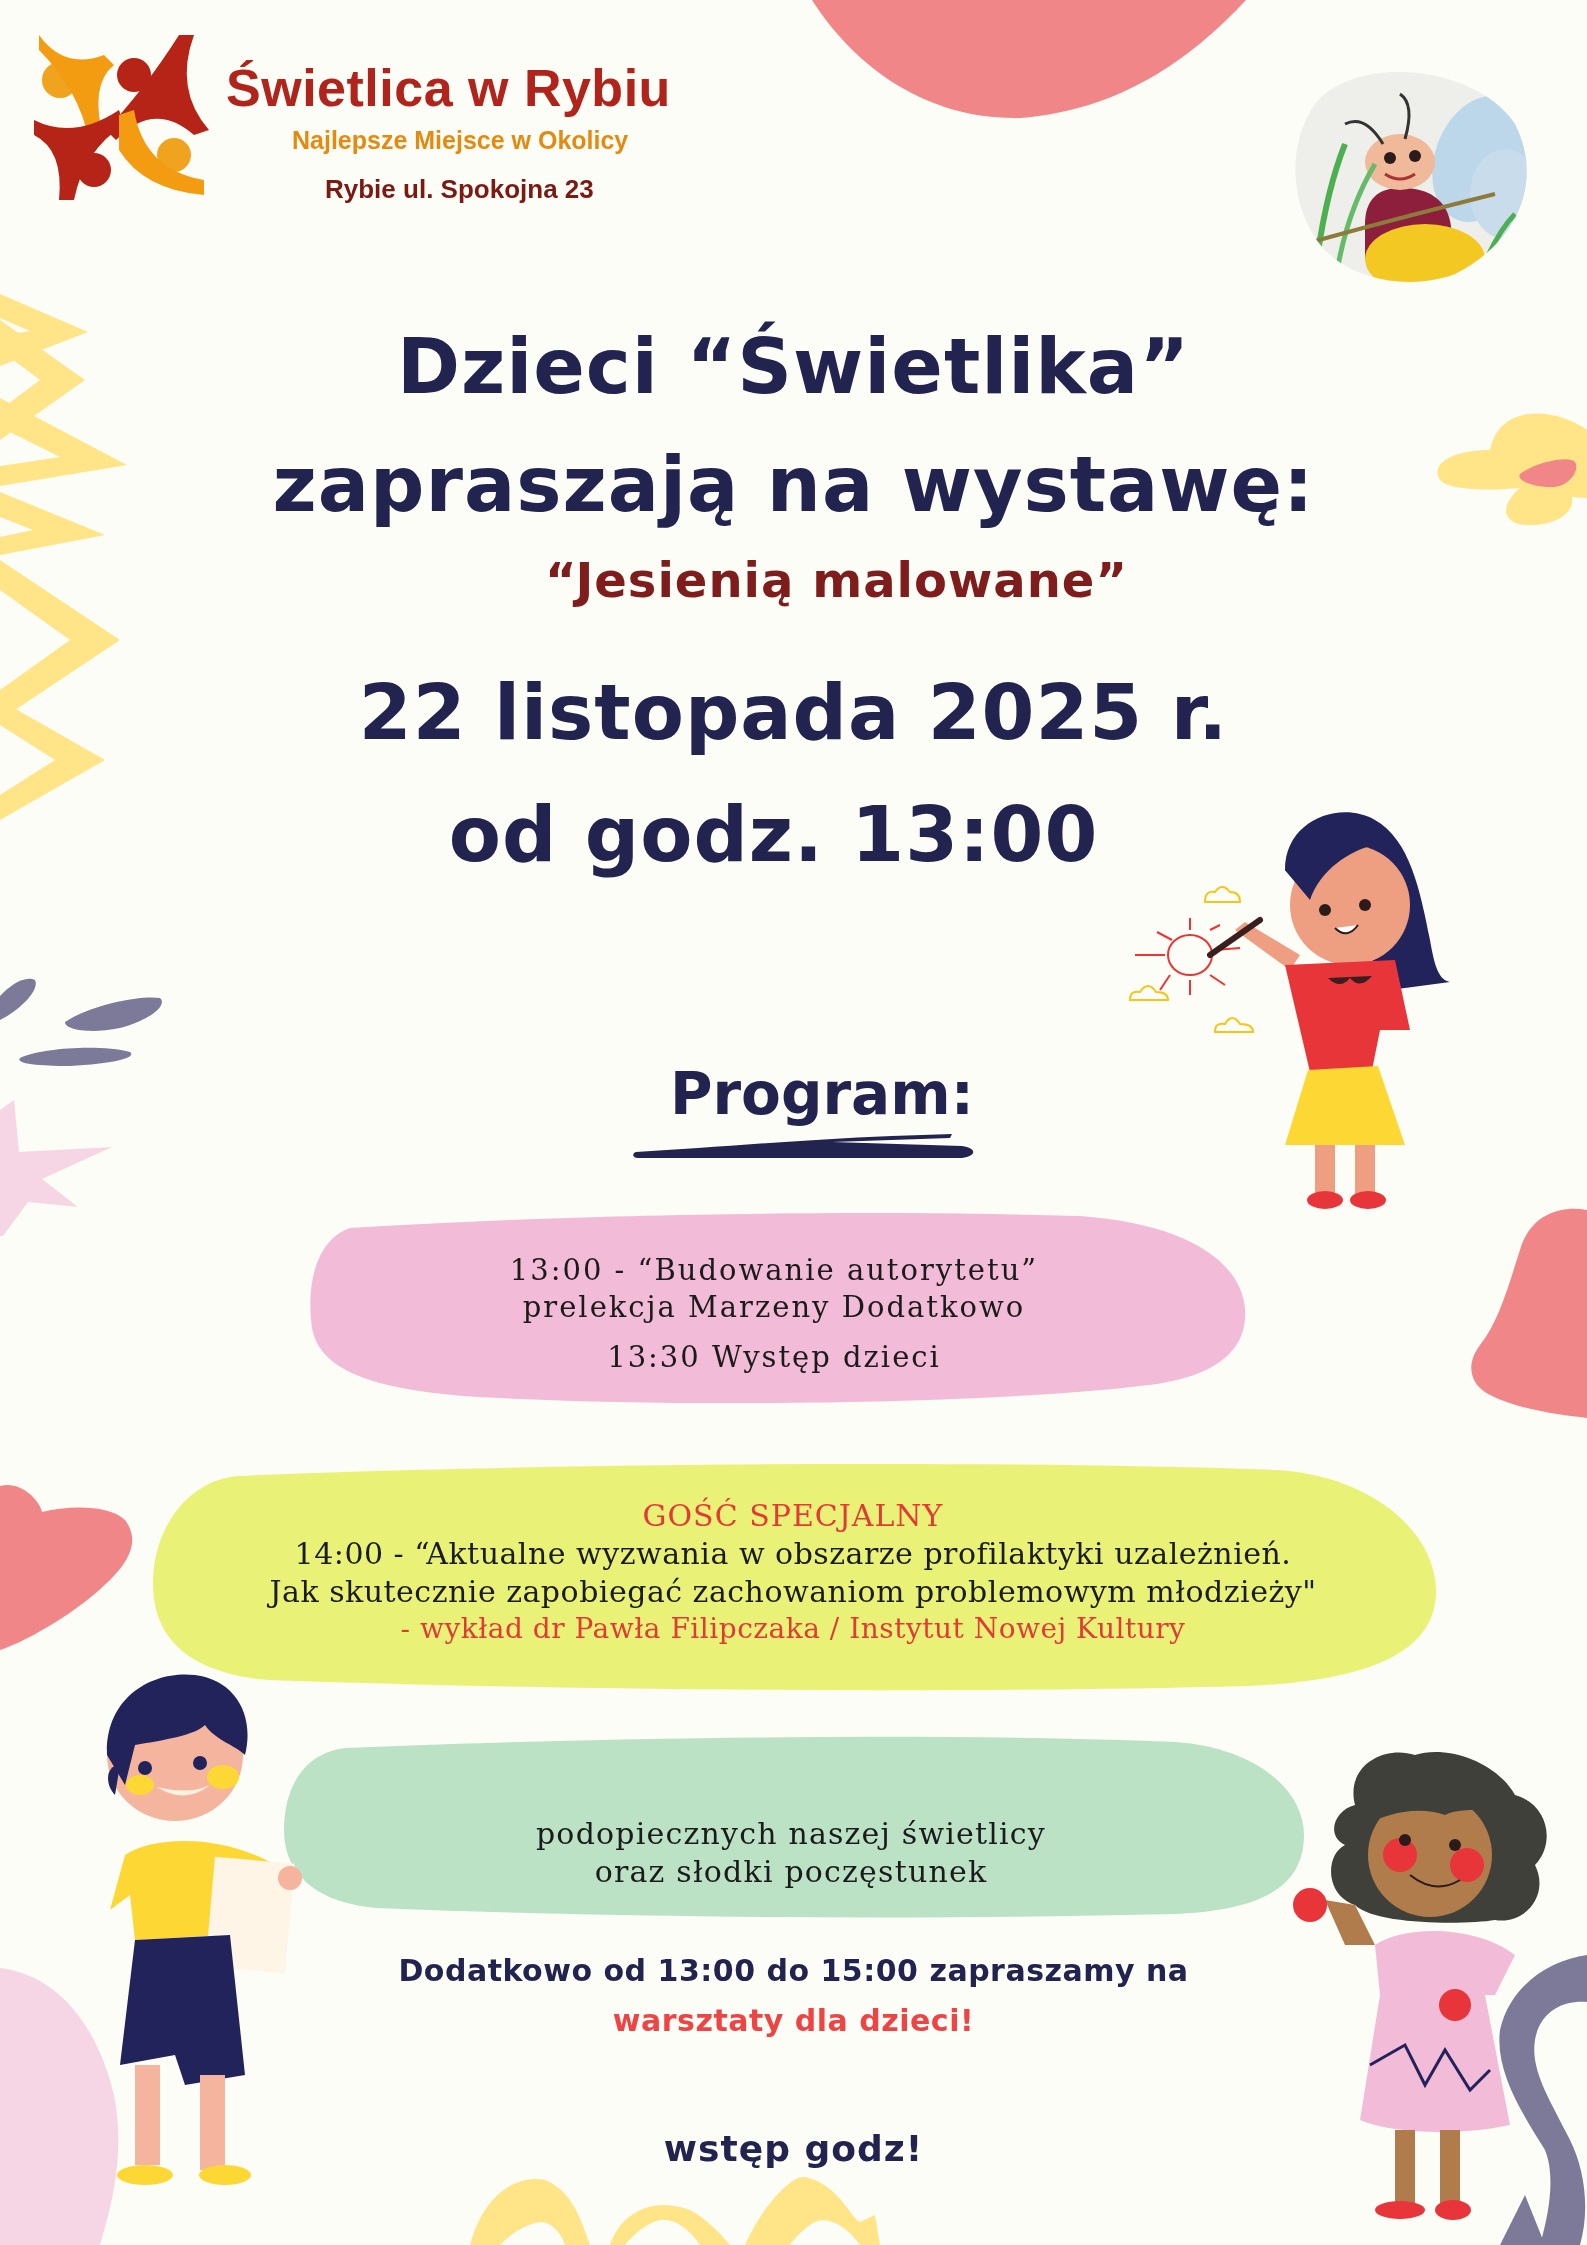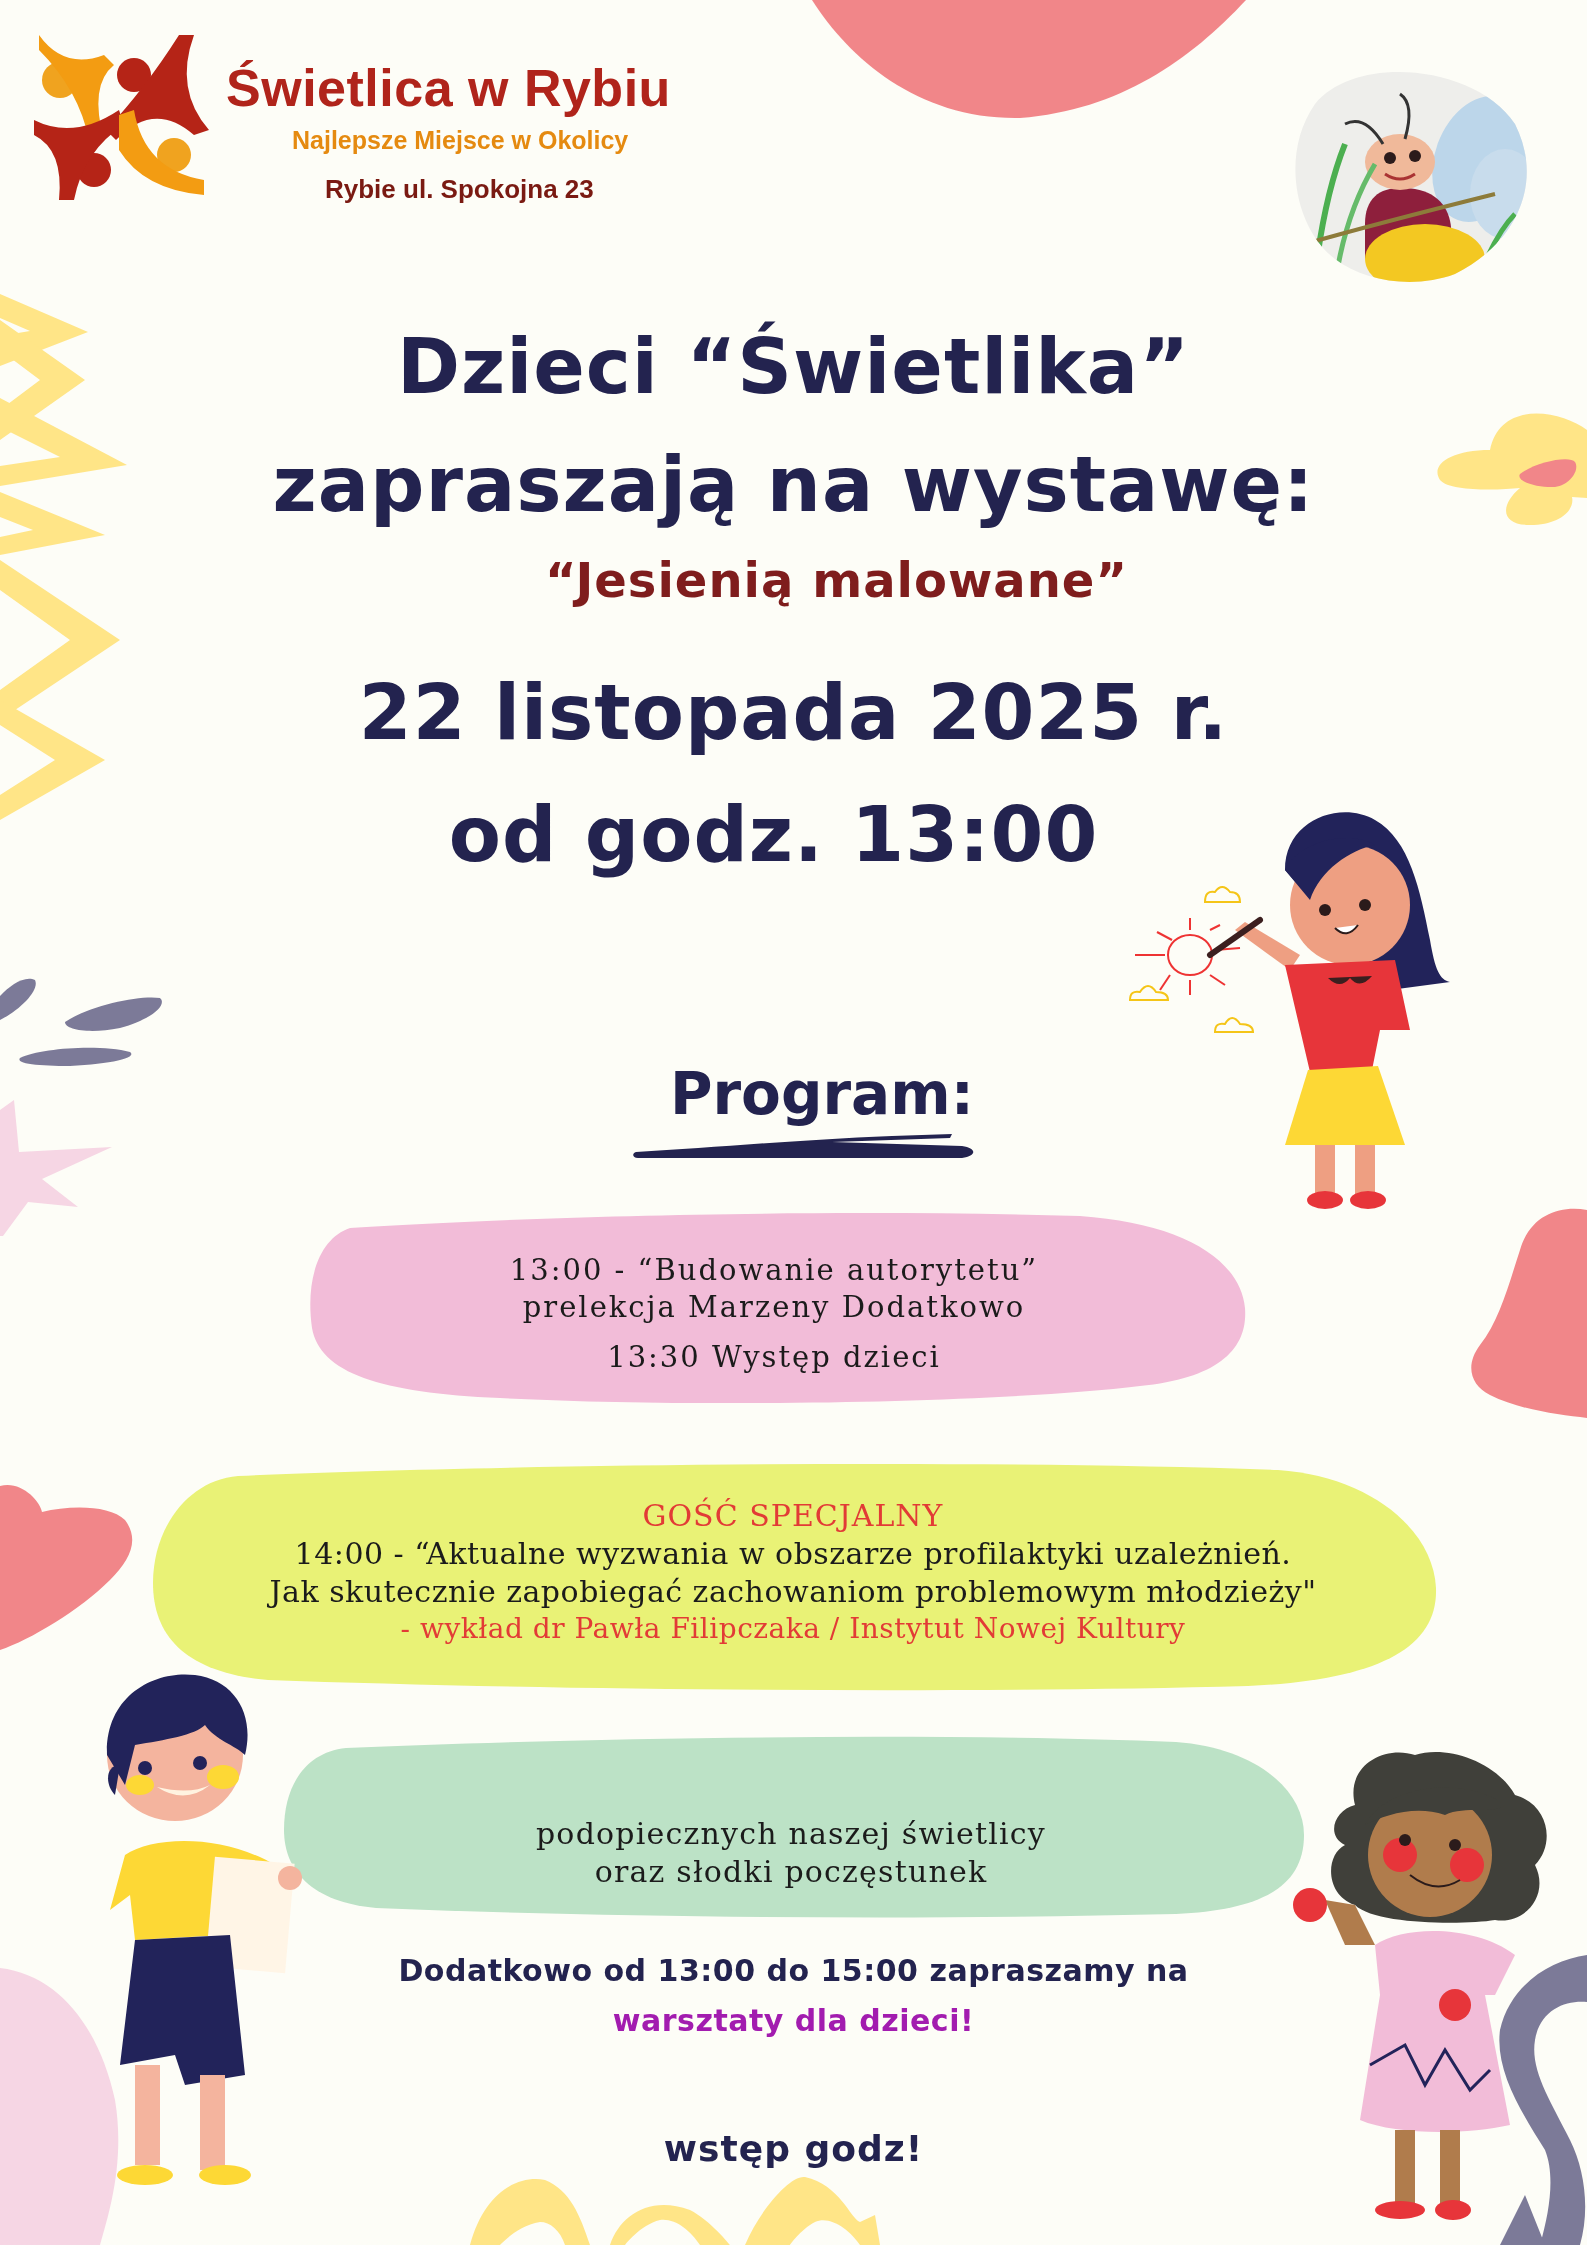--- a/index.html
+++ b/index.html
@@ -72,21 +72,21 @@
   #blob-green-l2 { top: 86px; font-size: 30px; letter-spacing: 1.2px; }
   #blob-green-l3 { top: 124px; font-size: 30px; letter-spacing: 1.2px; }
 
   
   #extra-l1 {
     left: 0; width: 1587px; top: 1953px; text-align: center;
     font-weight: bold; font-size: 30px; color: #23234f; letter-spacing: 0.5px;
   }
   #extra-l2 {
     left: 0; width: 1587px; top: 2003px; text-align: center;
-    font-weight: bold; font-size: 30px; color: #a21caf; letter-spacing: 0.5px;
+    font-weight: bold; font-size: 30px; color: #ef4444; letter-spacing: 0.5px;
   }
   #free-entry {
     left: 0; width: 1587px; top: 2128px; text-align: center;
     font-weight: bold; font-size: 36px; color: #23234f; letter-spacing: 1px;
   }
 </style>
 </head>
 <body>
 
 <svg class="deco" width="1587" height="2245" viewBox="0 0 1587 2245" style="left:0;top:0;">

